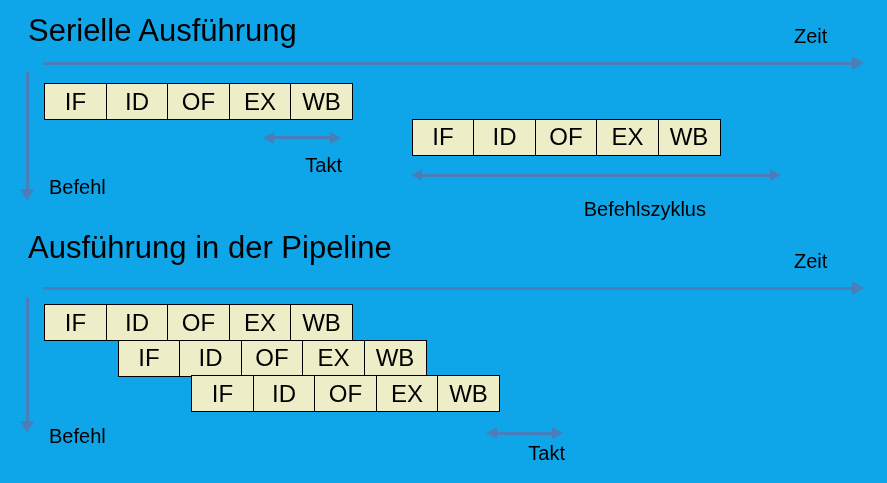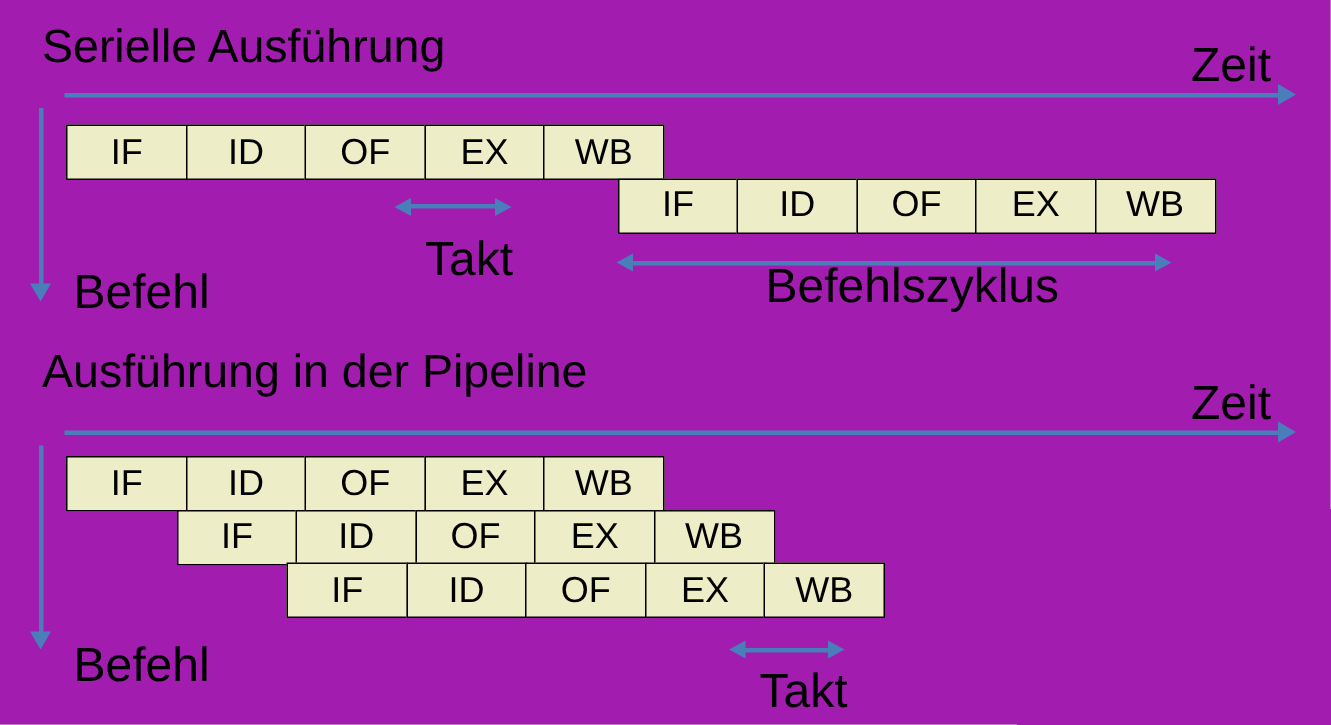--- a/index.html
+++ b/index.html
@@ -9,44 +9,44 @@
   }
   * { margin: 0; padding: 0; box-sizing: border-box; }
   body {
     font-family: "Liberation Sans", sans-serif;
     background: #ffffff;
   }
   .canvas {
     position: relative;
     width: 887px;
     height: 483px;
-    background: #a21caf;
+    background: #0ea5e9;
     overflow: hidden;
     color: #000;
   }
   .title {
     position: absolute;
     font-size: 31px;
     line-height: 1.2;
     color: #000;
     white-space: nowrap;
   }
   .label {
     position: absolute;
-    font-size: 32px;
+    font-size: 20px;
     line-height: 1.2;
     color: #000;
     white-space: nowrap;
   }
   .label.centered { text-align: right; }
 
   
   .row { position: absolute; display: flex; }
   .cell {
-    width: 81px;
+    width: 63px;
     height: 37px;
     background: var(--box-fill);
     border: 1.5px solid var(--box-border);
     display: flex;
     align-items: center;
     justify-content: center;
     font-size: 24px;
     color: #000;
     flex: 0 0 auto;
   }
@@ -109,21 +109,21 @@
   
   .s1-title        { left: 28px;    top: 12px; }
   .s1-zeit         { left: 794px;   top: 24px; }
   .s1-haxis        { left: 43px;    top: 61.5px;  width: 810px; }
   .s1-vaxis        { left: 25.5px;  top: 72px;    height: 118px; }
   .s1-row1         { left: 44px;    top: 83px; }
   .s1-row2         { left: 411.5px; top: 118.5px; }
   .s1-takt-arrow   { left: 273px;   top: 136px;   width: 58px; }
   .s1-takt-label   { left: 262px;   top: 153px;   width: 80px; }
   .s1-cycle-arrow  { left: 421px;   top: 173.5px; width: 350px; }
-  .s1-cycle-label  { left: 486px;   top: 171px;   width: 220px; }
+  .s1-cycle-label  { left: 486px;   top: 197px;   width: 220px; }
   .s1-befehl       { left: 49px;    top: 175px; }
 
   
   .s2-title        { left: 28px;    top: 229px; }
   .s2-zeit         { left: 794px;   top: 249px; }
   .s2-haxis        { left: 43px;    top: 286.5px; width: 810px; }
   .s2-vaxis        { left: 25.5px;  top: 297px;   height: 125px; }
   .s2-row1         { left: 44px;    top: 304px; }
   .s2-row2         { left: 117.5px; top: 339.5px; }
   .s2-row3         { left: 191px;   top: 375px; }

